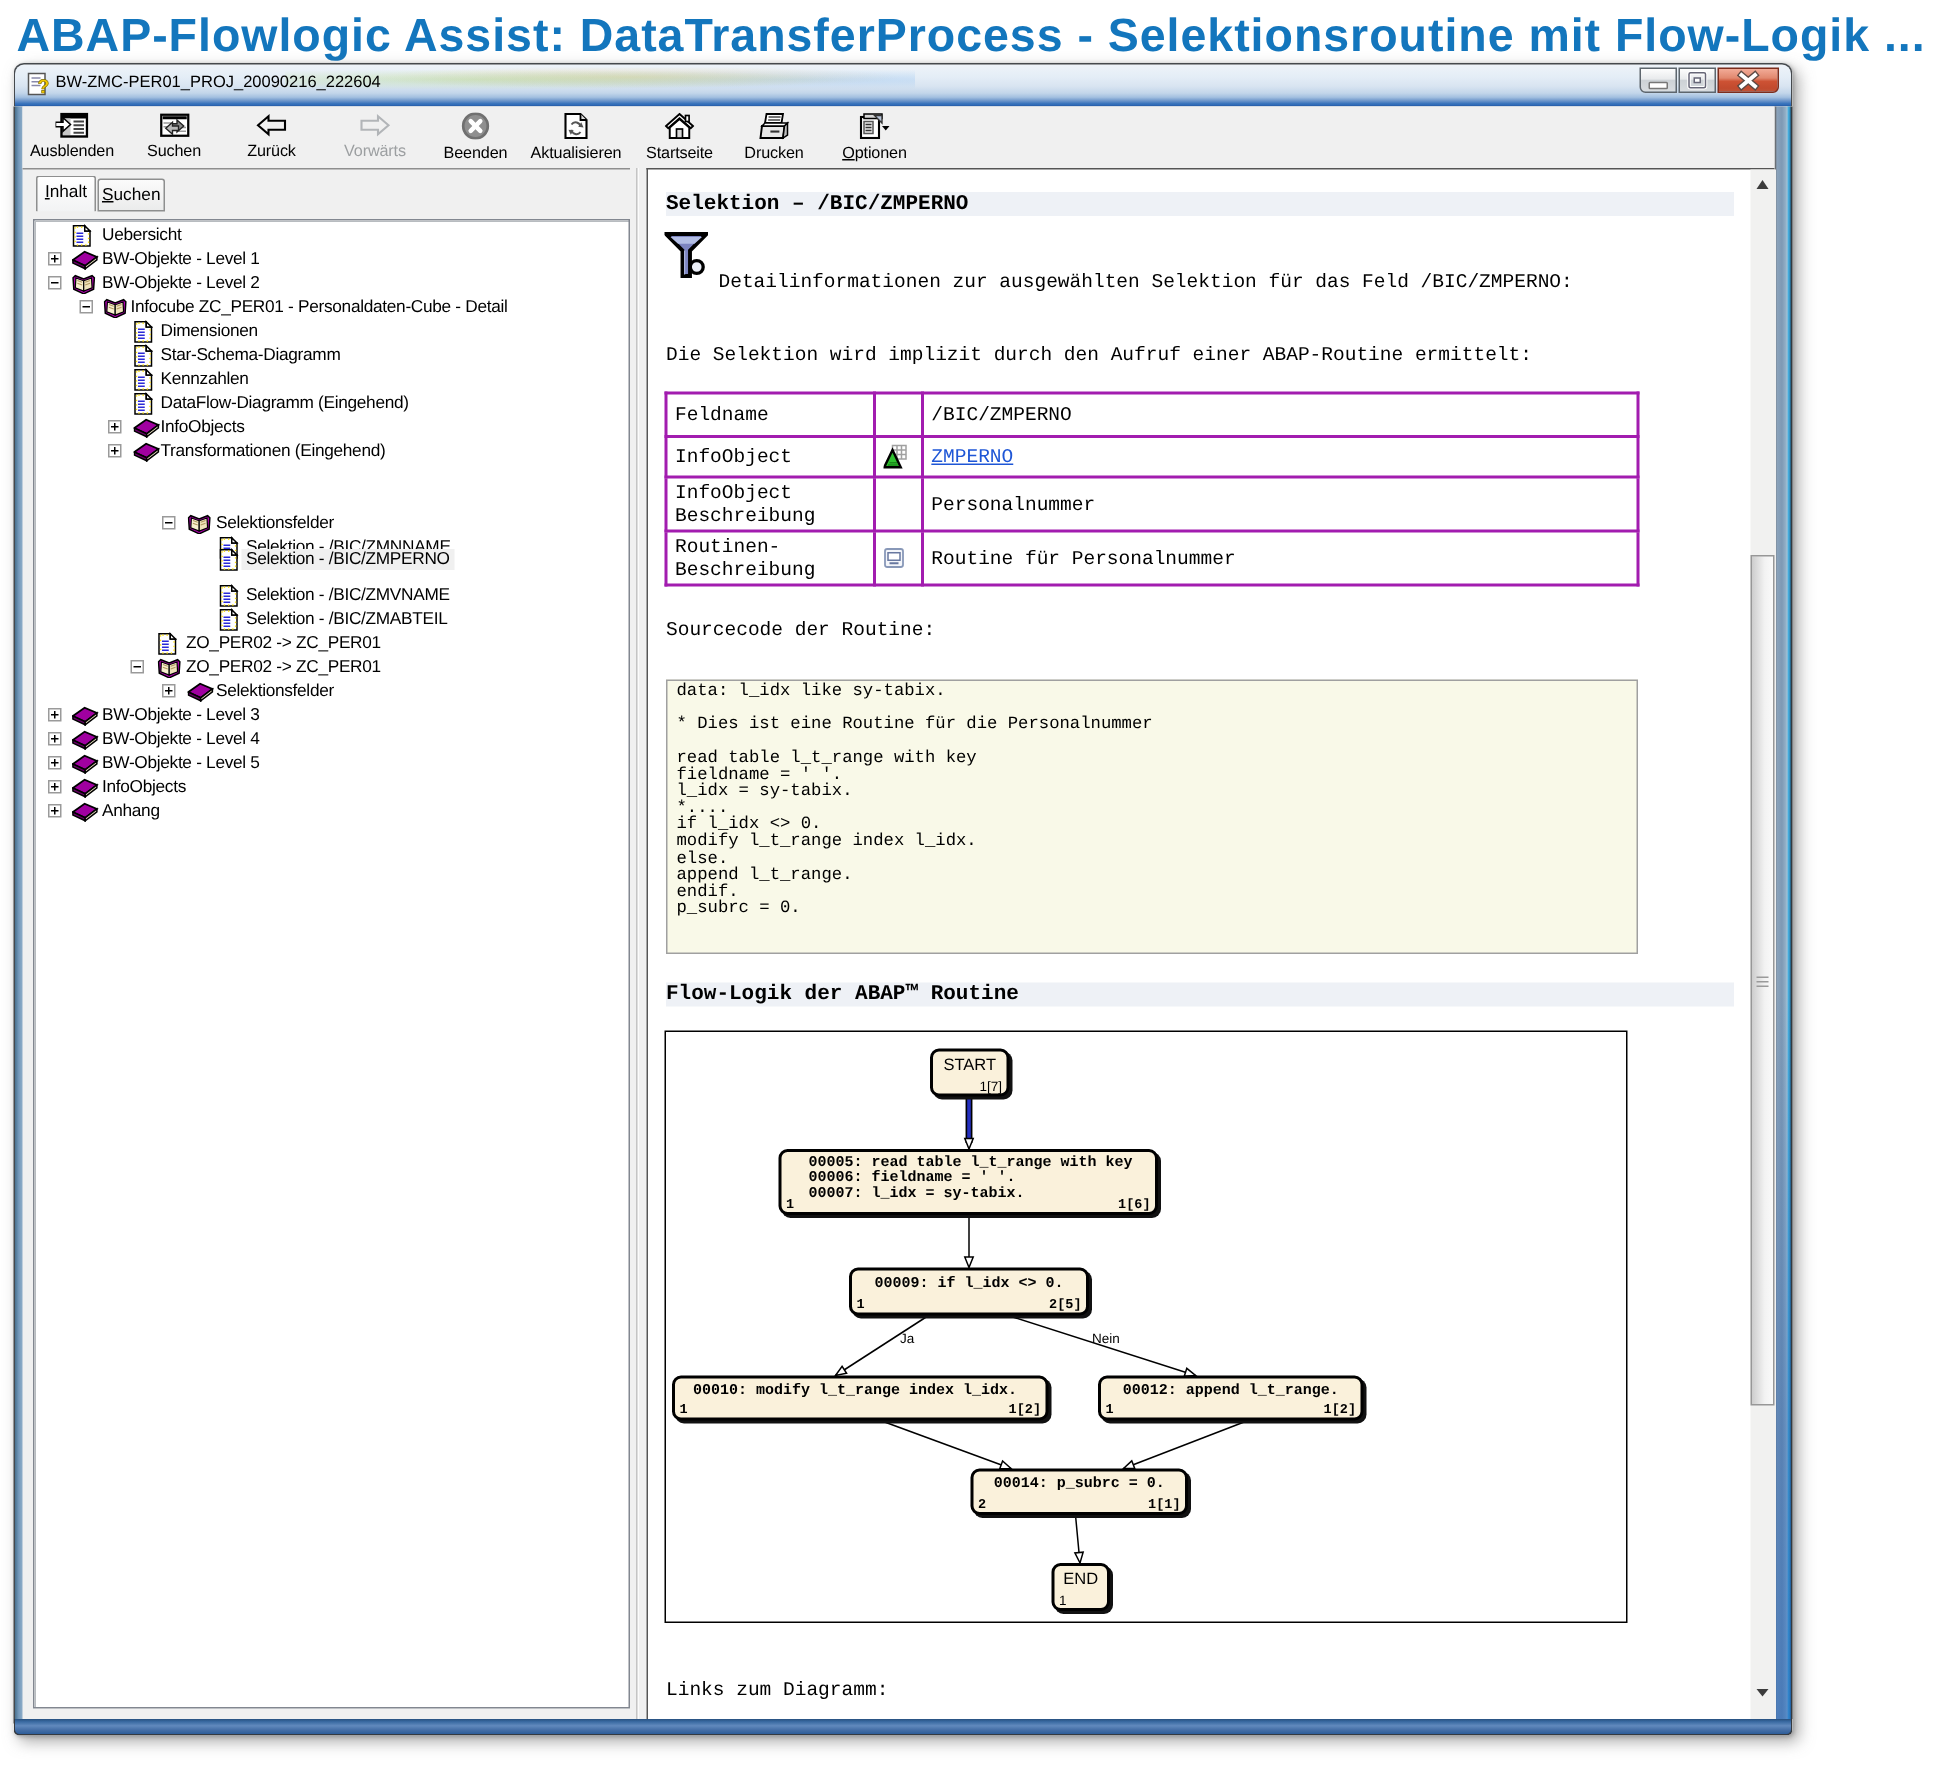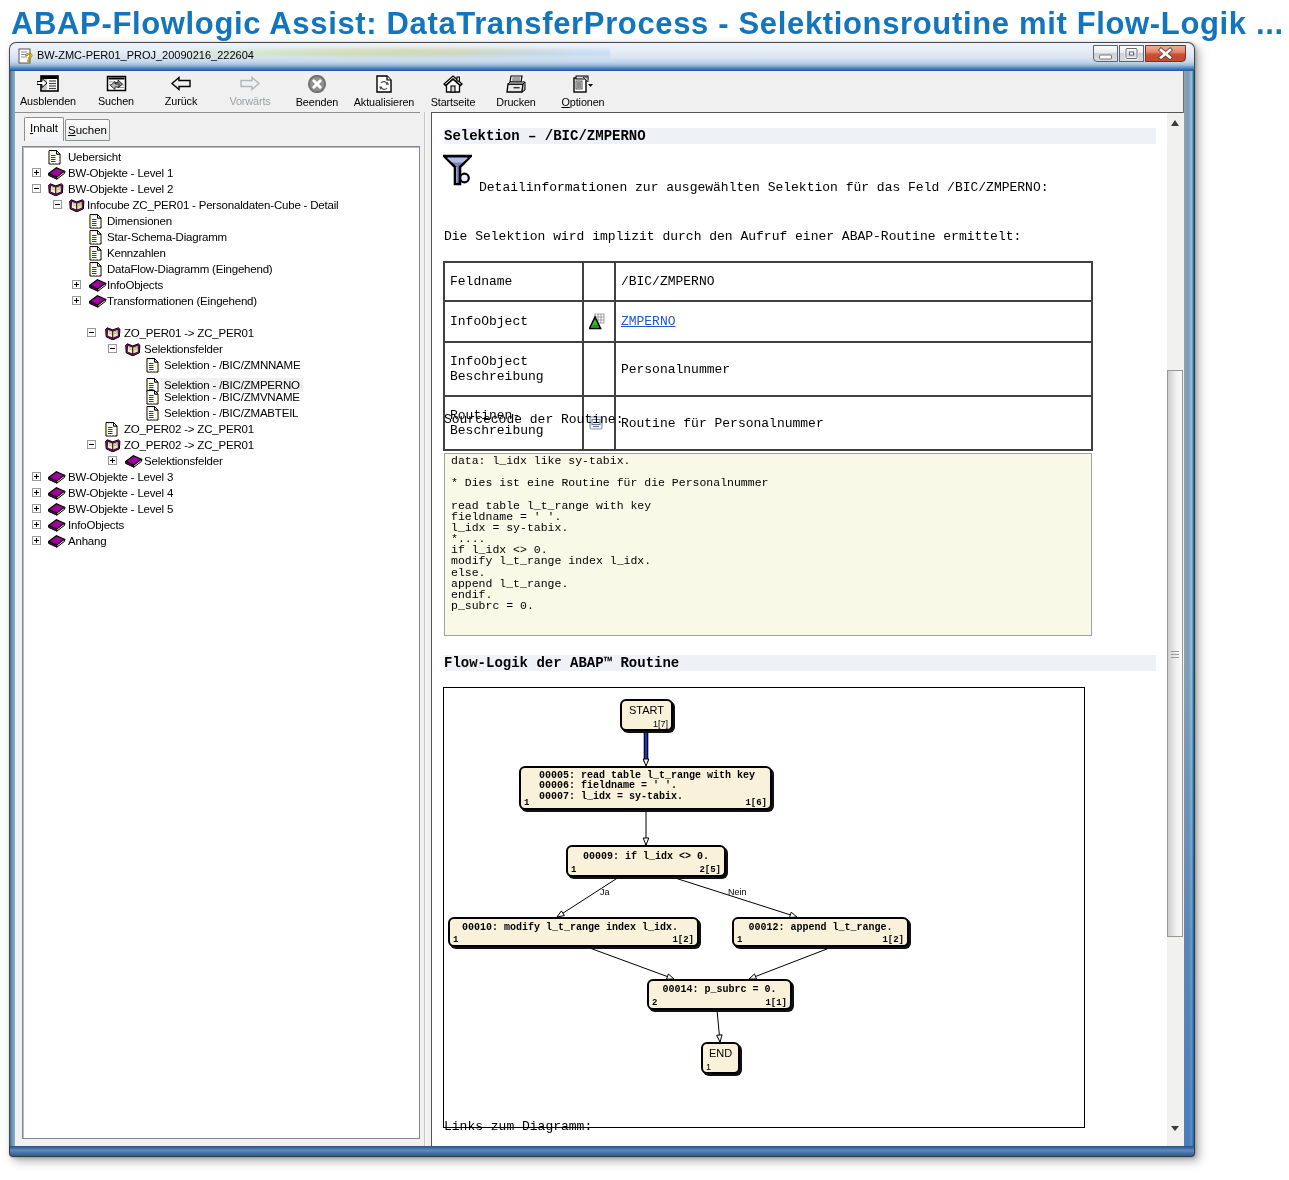--- a/index.html
+++ b/index.html
@@ -46,24 +46,24 @@
 
 #cpane{position:absolute;left:422px;top:70px;width:752px;height:1034px;background:#fff;border-left:1px solid #555;border-top:1px solid #555;font-family:"Liberation Mono",monospace}
 #cscroll{position:absolute;left:735px;top:0;width:17px;height:1033px;background:#f1f1f0}
 #cthumb{position:absolute;left:0px;top:257px;width:16px;height:567px;background:linear-gradient(90deg,#cdcdcd,#f2f2f2 60%,#fafafa);border:1px solid #979797}
 .sarr{position:absolute;left:4px;width:0;height:0;border-left:4.5px solid transparent;border-right:4.5px solid transparent}
 .grip{position:absolute;left:4px;width:8px;height:1px;background:#9a9a9a}
 
 .hbar{position:absolute;left:12px;width:712px;background:#eef1f6;font-weight:bold;font-size:14px;white-space:nowrap;color:#000}
 .ctext{position:absolute;white-space:nowrap;font-size:13px;color:#000;line-height:15px}
 #ctable{position:absolute;left:11px;top:148px;width:650px;border-collapse:collapse;font:13px "Liberation Mono",monospace;color:#000}
-#ctable td{border:2px solid #404040;padding:11px 5px;vertical-align:middle}
+#ctable td{border:2px solid #a21caf;padding:1px 5px;vertical-align:middle}
 #ctable a{color:#1e56d6}
 #codeblk{position:absolute;left:12px;top:340px;width:648px;height:183px;background:#f9f9e8;border:1px solid #a0a0a0;font:11.5px "Liberation Mono",monospace;line-height:11.15px;padding:1px 0 0 6px;white-space:pre;color:#000}
-#diag{position:absolute;left:11px;top:574px;width:642px;height:441px;border:1px solid #000}
+#diag{position:absolute;left:11px;top:574px;width:642px;height:395px;border:1px solid #000}
 .node{position:absolute;background:#faf1db;border:2px solid #000;border-radius:6px;box-shadow:2px 2px 0 #111;font:bold 10px "Liberation Mono",monospace;text-align:center;white-space:nowrap;color:#000}
 .node .bl{position:absolute;left:3px;bottom:0px;font-size:9px}
 .node .br{position:absolute;right:3px;bottom:0px;font-size:9px}
 .node.sans{font:11px "Liberation Sans",sans-serif}
 .alabel{position:absolute;font:9px "Liberation Sans",sans-serif;color:#000}
 svg{display:block}
 #dsvg{position:absolute;left:0;top:0}
 </style>
 </head>
 <body>
@@ -369,30 +369,20 @@
       </div>
     <div class="trow" style="left:0;top:146px;width:398px">
         <div class="exp plus" style="left:48.5px"></div>
         <svg class="ticon" style="left:66px;top:1px" width="18" height="14" viewBox="0 0 18 14">
           <polygon points="0.6,7.4 8.4,1.8 16.6,5.3 8.8,11.2" fill="#a000a0" stroke="#000" stroke-width="1.2"></polygon>
           <polygon points="0.6,7.4 8.8,11.2 8.8,13.2 0.6,9.4" fill="#6a0068" stroke="#000" stroke-width="1"></polygon>
           <polygon points="8.8,11.2 16.6,5.3 16.6,7.3 8.8,13.2" fill="#efe7c6" stroke="#000" stroke-width="1"></polygon>
         </svg>
         <div class="tlabel" style="left:84px">Transformationen (Eingehend)</div>
       </div>
-    <div class="trow" style="left:0;top:178px;width:398px">
-        <div class="exp" style="left:63.5px"></div>
-        <svg class="ticon" style="left:82px;top:1px" width="18" height="14" viewBox="0 0 18 14">
-          <polygon points="0.7,3.2 2.2,1.8 7.8,3.9 13.4,1.8 14.9,3.2 14.4,10.8 7.8,13.9 1.2,10.8" fill="#b400b4" stroke="#000" stroke-width="1"></polygon>
-          <polygon points="2.6,3.3 7.8,5.2 7.8,12.1 2.2,9.9" fill="#f8f0d0" stroke="#000" stroke-width="0.8"></polygon>
-          <polygon points="13,3.3 7.8,5.2 7.8,12.1 13.4,9.9" fill="#efe3bb" stroke="#000" stroke-width="0.8"></polygon>
-          <path d="M3.6 5 L6.8 6.2 M3.6 6.8 L6.8 8 M8.8 6.2 L12 5 M8.8 8 L12 6.8" stroke="#b09a60" stroke-width="0.7" fill="none"></path>
-        </svg>
-        <div class="tlabel" style="left:101px">ZO_PER01 -&gt; ZC_PER01</div>
-      </div>
     <div class="trow" style="left:0;top:194px;width:398px">
         <div class="exp" style="left:84.5px"></div>
         <svg class="ticon" style="left:102px;top:1px" width="18" height="14" viewBox="0 0 18 14">
           <polygon points="0.7,3.2 2.2,1.8 7.8,3.9 13.4,1.8 14.9,3.2 14.4,10.8 7.8,13.9 1.2,10.8" fill="#b400b4" stroke="#000" stroke-width="1"></polygon>
           <polygon points="2.6,3.3 7.8,5.2 7.8,12.1 2.2,9.9" fill="#f8f0d0" stroke="#000" stroke-width="0.8"></polygon>
           <polygon points="13,3.3 7.8,5.2 7.8,12.1 13.4,9.9" fill="#efe3bb" stroke="#000" stroke-width="0.8"></polygon>
           <path d="M3.6 5 L6.8 6.2 M3.6 6.8 L6.8 8 M8.8 6.2 L12 5 M8.8 8 L12 6.8" stroke="#b09a60" stroke-width="0.7" fill="none"></path>
         </svg>
         <div class="tlabel" style="left:121px">Selektionsfelder</div>
       </div>
@@ -416,21 +406,21 @@
             <rect x="8.8" y="13.9" width="0.9" height="0.9"></rect>
             <rect x="10.6" y="6.5" width="0.9" height="0.9"></rect>
             <rect x="10.6" y="9.5" width="0.9" height="0.9"></rect>
             <rect x="10.6" y="12" width="0.9" height="0.9"></rect>
             <rect x="3.2" y="2" width="0.9" height="0.9"></rect>
             <rect x="6" y="2" width="0.9" height="0.9"></rect>
           </g>
         </svg>
         <div class="tlabel" style="left:141px">Selektion - /BIC/ZMNNAME</div>
       </div>
-    <div class="trow" style="left:0;top:230px;width:398px">
+    <div class="trow" style="left:0;top:218px;width:398px">
         <svg class="ticon" style="left:123px" width="13" height="16" viewBox="0 0 13 16">
           <path d="M1 1.5 L8.5 1.5 L8.5 5 L12 5 L12 15 L1 15 Z" fill="#fff" stroke="#000" stroke-width="1"></path>
           <path d="M8.5 1.5 L12 5 L8.5 5 Z" fill="#fff" stroke="#000" stroke-width="1"></path>
           <g stroke="#2a2ad8" stroke-width="1">
             <line x1="3" y1="6.5" x2="7.5" y2="6.5"></line>
             <line x1="3" y1="8.5" x2="7.5" y2="8.5"></line>
             <line x1="3" y1="10.5" x2="7.5" y2="10.5"></line>
             <line x1="3" y1="12.5" x2="7.5" y2="12.5"></line>
           </g>
           <g fill="#ffe000">

